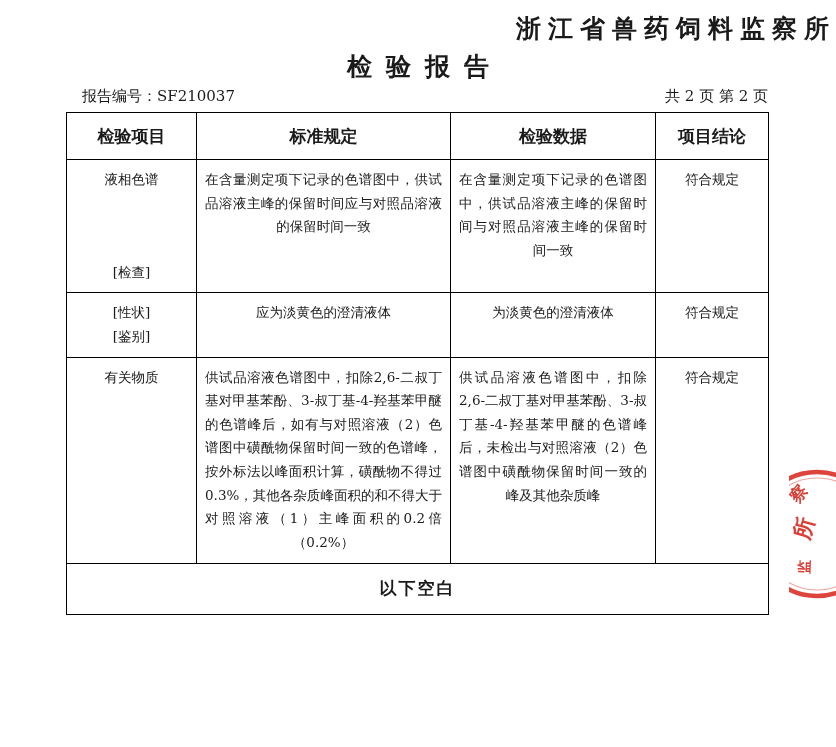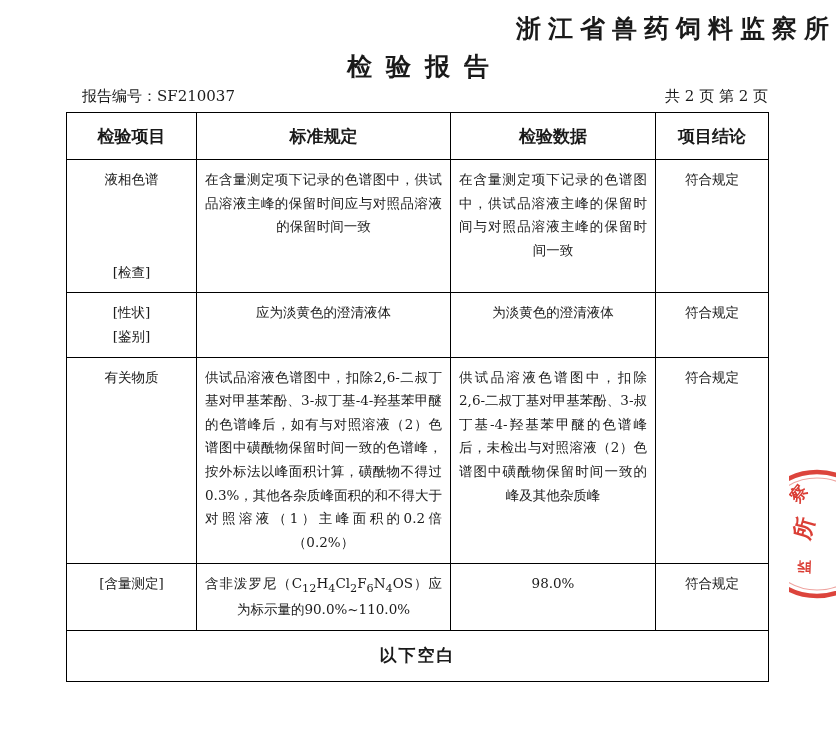--- a/index.html
+++ b/index.html
@@ -203,26 +203,20 @@
 
     <tr>
       <td class="cell-item">有关物质</td>
       <td class="cell-std just">供试品溶液色谱图中，扣除2,6-二叔丁基对甲基苯酚、3-叔丁基-4-羟基苯甲醚的色谱峰后，如有与对照溶液（2）色谱图中磺酰物保留时间一致的色谱峰，按外标法以峰面积计算，磺酰物不得过0.3%，其他各杂质峰面积的和不得大于对照溶液（1）主峰面积的0.2倍（0.2%）</td>
       <td class="cell-data just">供试品溶液色谱图中，扣除2,6-二叔丁基对甲基苯酚、3-叔丁基-4-羟基苯甲醚的色谱峰后，未检出与对照溶液（2）色谱图中磺酰物保留时间一致的峰及其他杂质峰</td>
       <td class="cell-concl">符合规定</td>
     </tr>
 
 
 
-    <tr>
-      <td class="cell-item">[含量测定]</td>
-      <td class="cell-std just">含非泼罗尼（C<sub>12</sub>H<sub>4</sub>Cl<sub>2</sub>F<sub>6</sub>N<sub>4</sub>OS）应为标示量的90.0%~110.0%</td>
-      <td class="cell-data">98.0%</td>
-      <td class="cell-concl">符合规定</td>
-    </tr>
 
     <tr class="blank-row">
       <td colspan="4">以下空白</td>
     </tr>
   </tbody>
 </table>
 
 <div class="seal">
   <svg width="96" height="158" viewBox="0 0 96 158" xmlns="http://www.w3.org/2000/svg">
 

